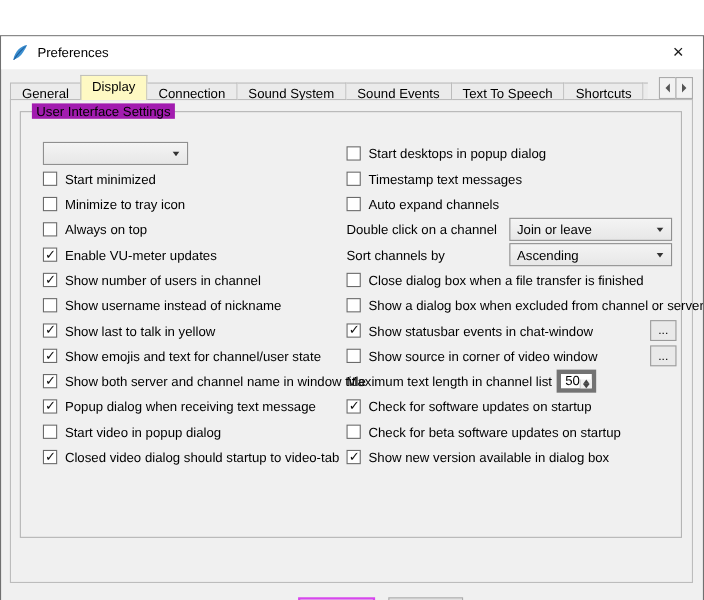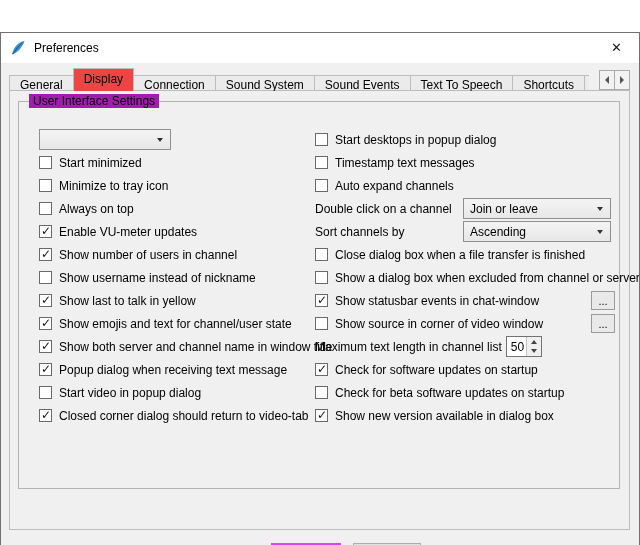--- a/index.html
+++ b/index.html
@@ -13,21 +13,21 @@
   
   .titlebar{position:absolute;left:0;top:0;right:0;height:30px;background:#ffffff;display:flex;align-items:center;}
   .app-icon{margin-left:9px;width:16px;height:16px;flex:none;display:flex;}
   .title{margin-left:8px;}
   .close-btn{position:absolute;right:0;top:0;width:45px;height:29px;display:flex;align-items:center;justify-content:center;}
   .close-btn span{font-size:13px;color:#1a1a1a;}
   
   .tab-bar{position:absolute;left:8px;top:35px;right:50px;height:23px;display:flex;align-items:flex-end;overflow:hidden;z-index:3;white-space:nowrap;}
   .tab{flex:none;height:16px;line-height:19px;padding:0 10px;background:#ebebeb;border:1px solid #bcbcbc;border-left:none;box-sizing:border-box;}
   .tab:first-child{border-left:1px solid #bcbcbc;}
-  .tab.selected{height:23px;line-height:21px;background:#ef4444;border-bottom:none;border-left:1px solid #bcbcbc;margin-left:-1px;}
+  .tab.selected{height:23px;line-height:21px;background:#fef9c3;border-bottom:none;border-left:1px solid #bcbcbc;margin-left:-1px;}
   .tab-scroll{position:absolute;top:37px;right:9px;display:flex;z-index:3;}
   .tsb{width:16px;height:20px;box-sizing:border-box;border:1px solid #ababab;background:#f2f2f2;display:flex;align-items:center;justify-content:center;}
   .tsb + .tsb{margin-left:-1px;}
   .arr{width:0;height:0;}
   .arr-left{border-top:4px solid transparent;border-bottom:4px solid transparent;border-right:4px solid #555;}
   .arr-right{border-top:4px solid transparent;border-bottom:4px solid transparent;border-left:4px solid #555;}
   
   .pane{position:absolute;left:8px;top:57px;right:9px;height:440px;box-sizing:border-box;border:1px solid #bcbcbc;background:#f0f0f0;z-index:1;}
   .groupbox{position:absolute;left:8px;top:10px;right:9px;height:386px;border:1px solid #b4b4b4;}
   .legend{position:absolute;top:-8px;left:10px;background:#a21caf;padding:0 4px;}
@@ -48,21 +48,21 @@
   .col-left .row-select .fld-label{width:134px;}
   .col-right .row-select .fld-label{width:148px;}
   .combo{height:21px;box-sizing:border-box;border:1px solid #8f8f8f;background:linear-gradient(#f4f4f4,#e7e7e7);display:flex;align-items:center;position:relative;padding-left:6px;}
   .col-left .combo{width:132px;}
   .col-right .combo{width:148px;}
   .combo-text{flex:1;overflow:hidden;}
   .combo-arrow{position:absolute;right:7px;top:8px;width:0;height:0;border-left:3.5px solid transparent;border-right:3.5px solid transparent;border-top:4px solid #333;}
   
   .more-btn{margin-left:auto;width:24px;height:19px;box-sizing:border-box;border:1px solid #9b9b9b;background:#e9e9e9;display:flex;align-items:center;justify-content:center;font-size:11px;}
   
-  .spin{margin-left:4px;width:36px;height:21px;box-sizing:border-box;border:1px solid #737373;background:#fff;display:flex;}
+  .spin{margin-left:4px;width:36px;height:21px;box-sizing:border-box;border:4px solid #737373;background:#fff;display:flex;align-items:flex-end;}
   .spin-text{flex:1;display:flex;align-items:center;padding-left:4px;}
   .spin-arrows{width:14px;display:flex;flex-direction:column;border-left:1px solid #c4c4c4;}
   .spin-up,.spin-down{flex:1;display:flex;align-items:center;justify-content:center;background:#f0f0f0;}
   .spin-up::after{content:"";width:0;height:0;border-left:3px solid transparent;border-right:3px solid transparent;border-bottom:4px solid #444;}
   .spin-down::after{content:"";width:0;height:0;border-left:3px solid transparent;border-right:3px solid transparent;border-top:4px solid #444;}
   
   .btn{position:absolute;top:510px;height:23px;box-sizing:border-box;background:#e1e1e1;border:1px solid #adadad;display:flex;align-items:center;justify-content:center;}
   .btn-ok{left:270px;width:70px;border:2px solid #d946ef;}
   .btn-cancel{left:352px;width:68px;}
   .btn{text-decoration:underline;}
@@ -156,21 +156,21 @@
           <div class="row">
             <span class="cb checked"></span>
             <span class="cb-label">Popup dialog when receiving text message</span>
           </div>
           <div class="row">
             <span class="cb"></span>
             <span class="cb-label">Start video in popup dialog</span>
           </div>
           <div class="row">
             <span class="cb checked"></span>
-            <span class="cb-label">Closed corner dialog should return to video-tab</span>
+            <span class="cb-label">Closed video dialog should startup to video-tab</span>
           </div>
         </div>
       <div class="col col-right">
           <div class="row">
             <span class="cb"></span>
             <span class="cb-label">Start desktops in popup dialog</span>
           </div>
           <div class="row">
             <span class="cb"></span>
             <span class="cb-label">Timestamp text messages</span>

